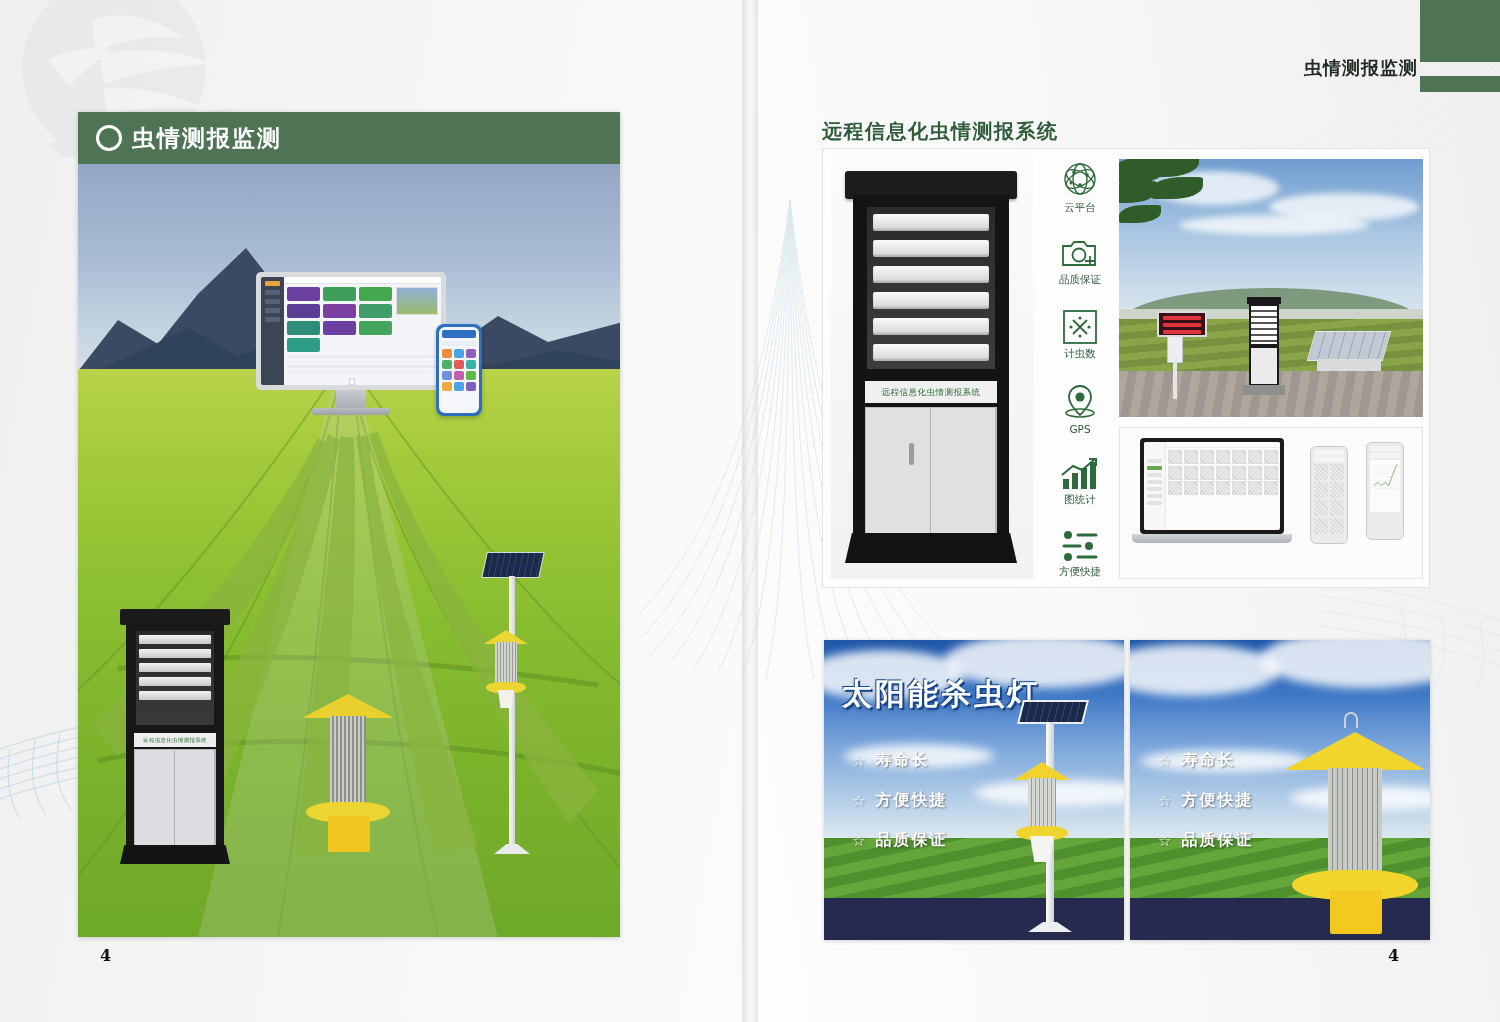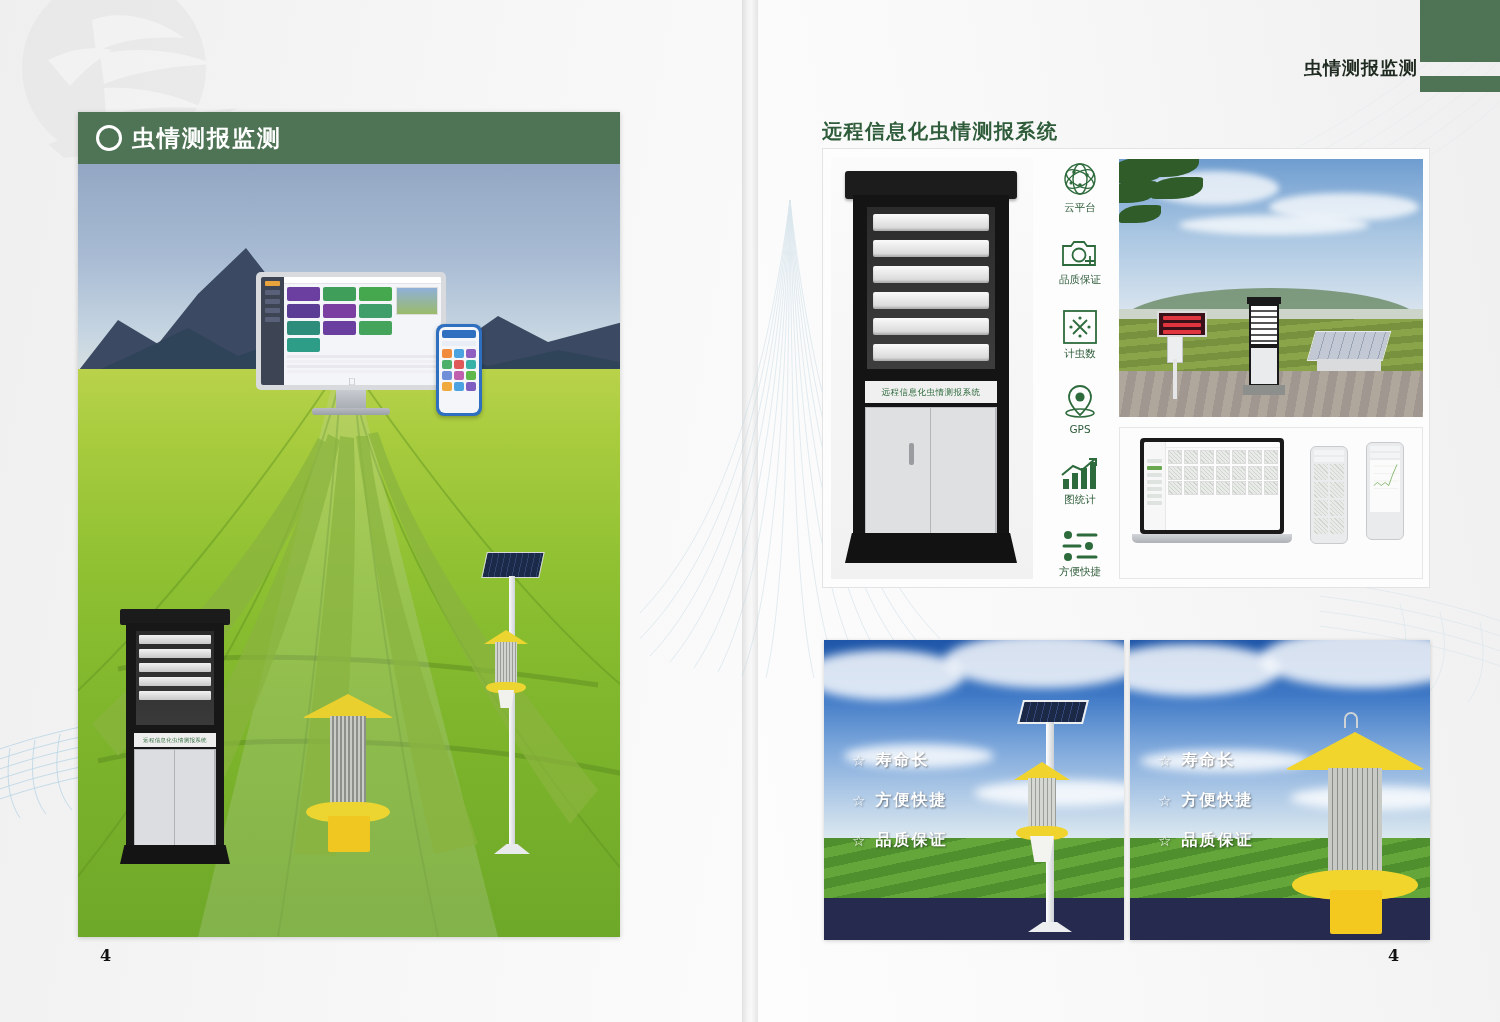--- a/index.html
+++ b/index.html
@@ -752,20 +752,21 @@
   </div>
 
   <div class="banner" id="ban1">
     <div class="b-sky"></div>
     <div class="b-cl" style="left:-20px;top:10px;width:160px;height:50px"></div>
     <div class="b-cl" style="left:120px;top:-6px;width:200px;height:54px"></div>
     <div class="b-cl" style="left:20px;top:104px;width:150px;height:24px"></div>
     <div class="b-cl" style="left:150px;top:140px;width:180px;height:26px"></div>
     <div class="b-field"></div>
     <div class="b-bot"></div>
+    <div class="b-title">太阳能杀虫灯</div>
     <div class="b-list">
       <div class="b-li">
         <span class="star">☆</span>
         <span>寿命长</span>
       </div>
       <div class="b-li">
         <span class="star">☆</span>
         <span>方便快捷</span>
       </div>
       <div class="b-li">

